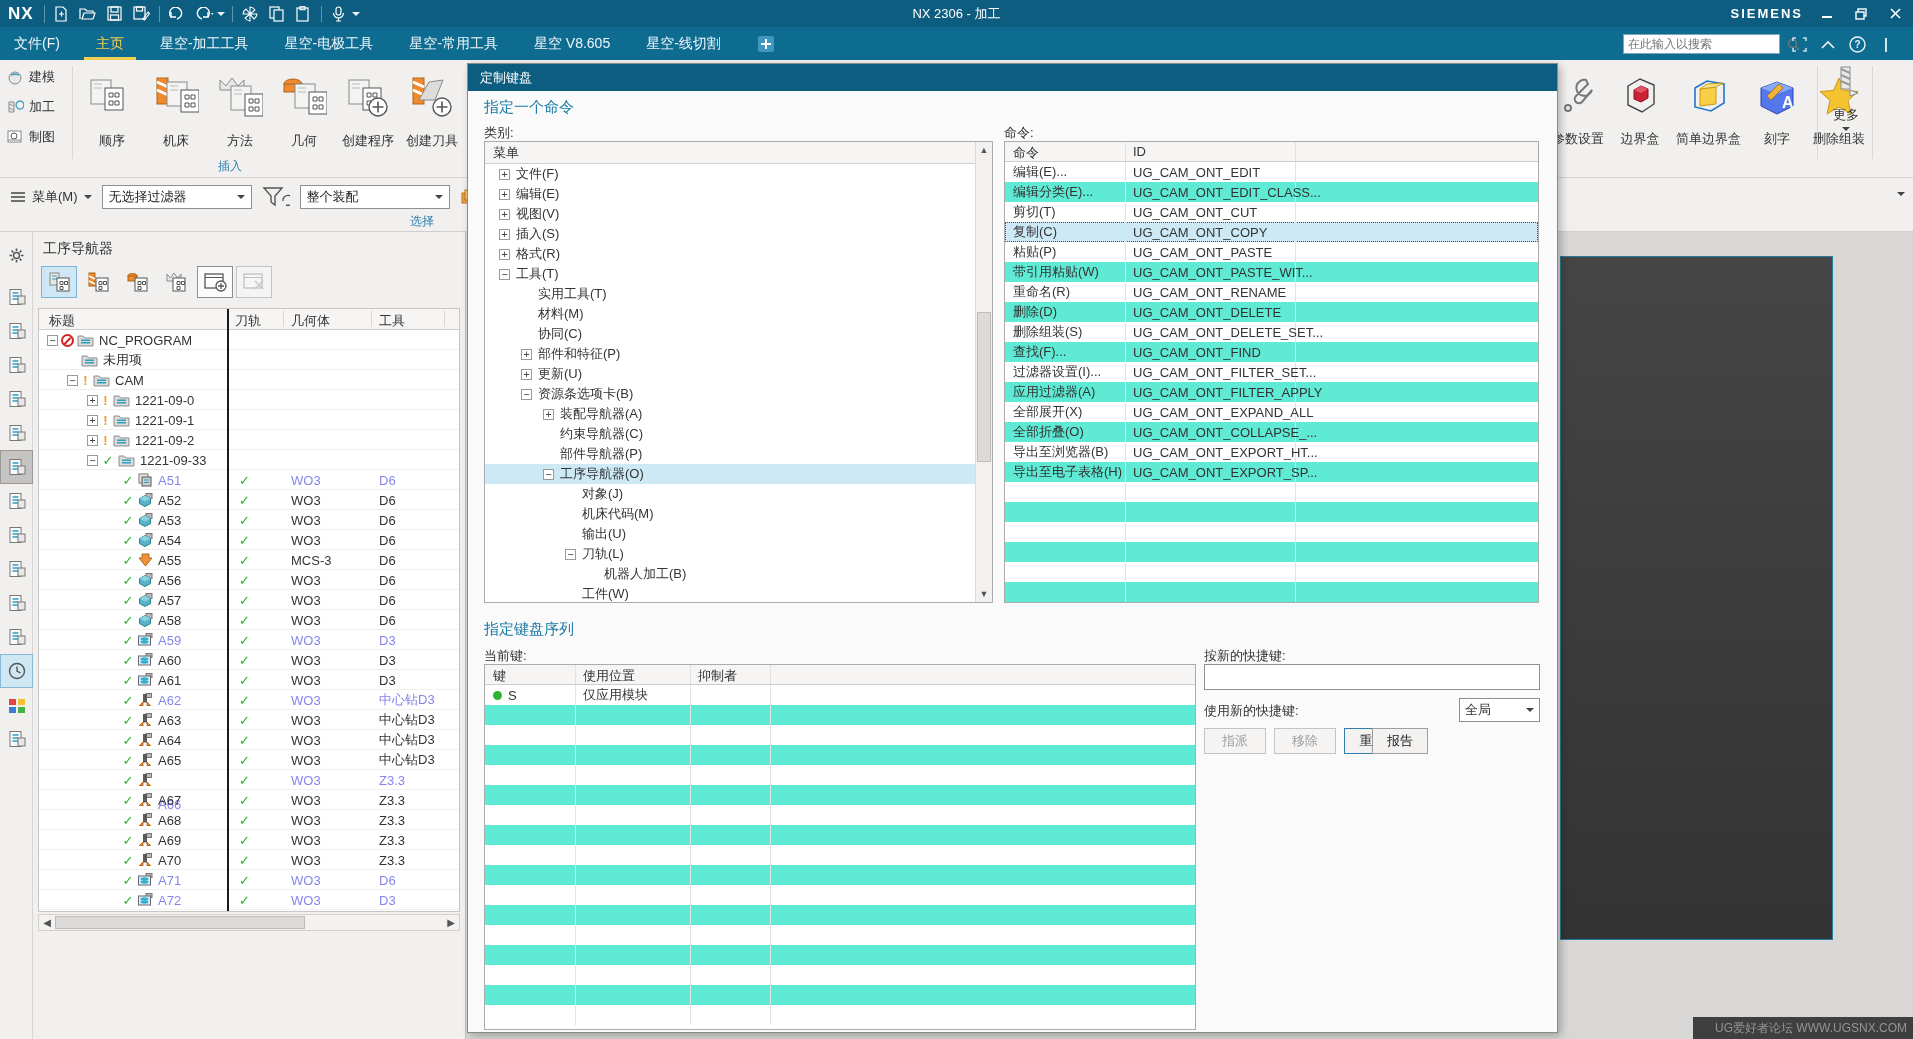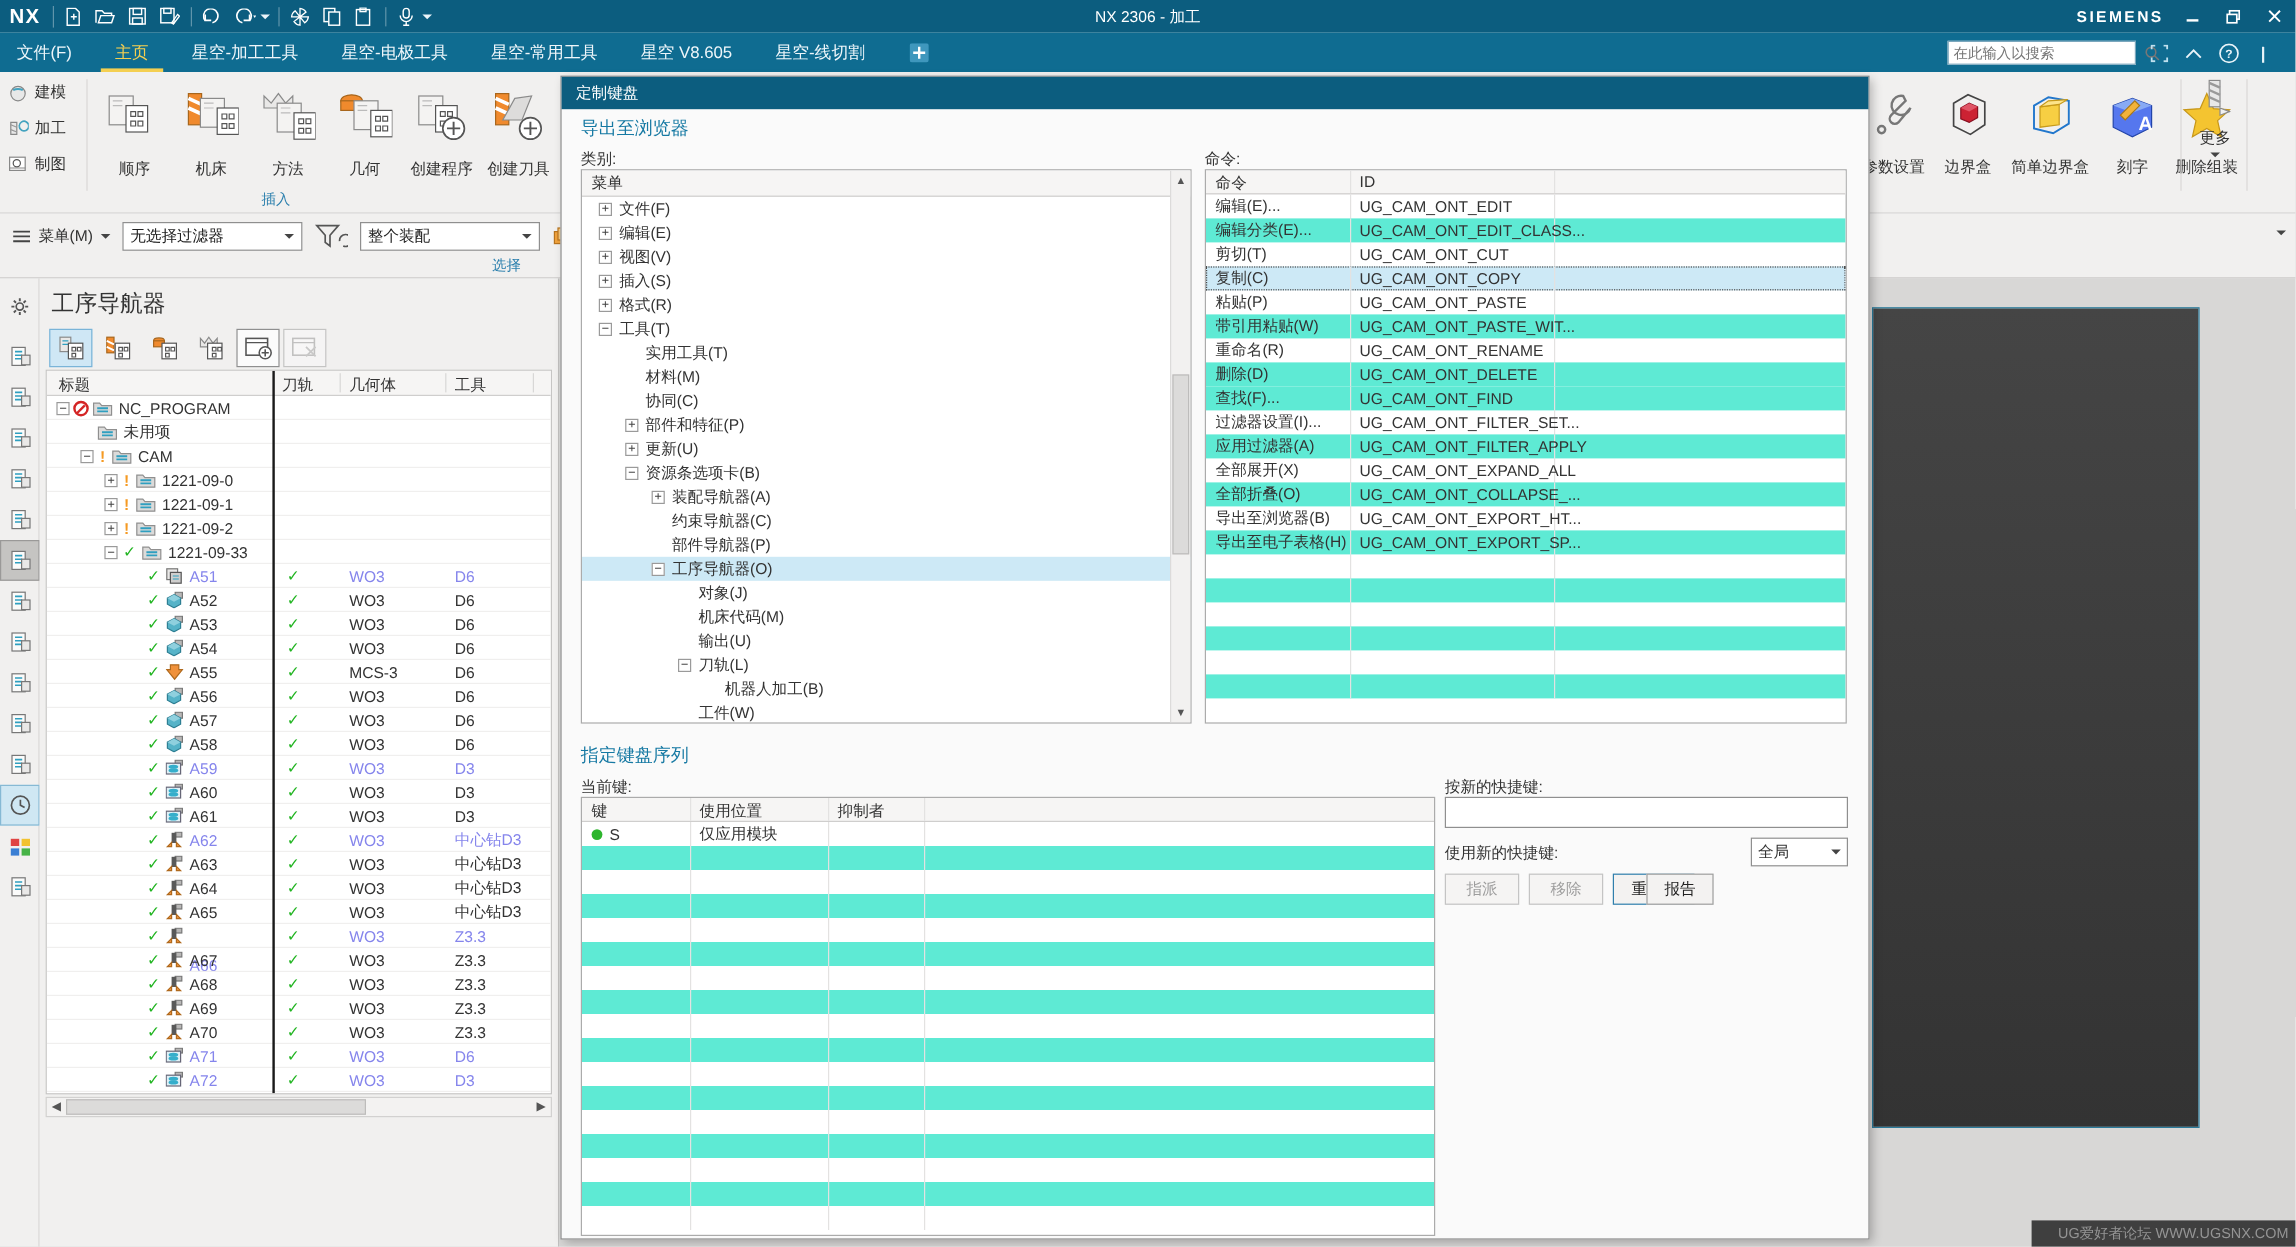--- a/index.html
+++ b/index.html
@@ -60,21 +60,21 @@
   .bb-caret-end { position:absolute; right:8px; top:14px; }
 
   
   .sidebar { position:absolute; left:0; top:232px; width:33px; bottom:0; background:#f1f0ef; border-right:1px solid #d7d6d4; }
   .sb-icon { width:33px; height:34px; display:flex; align-items:center; justify-content:center; }
   .sb-icon.active-dark { background:#c5c4c2; border:1px solid #9a9998; }
   .sb-icon.active-teal { background:#cfe7f3; border:1px solid #86b9d4; }
 
   
   .navpanel { position:absolute; left:33px; top:232px; width:433px; bottom:0; background:#f1f0ef; border-right:1px solid #c2c1c0; }
-  .nav-title { font-size:19px; color:#333; padding:8px 0 6px 10px; }
+  .nav-title { font-size:14px; color:#333; padding:8px 0 6px 10px; }
   .nav-toolbar { display:flex; gap:3px; padding:2px 0 4px 8px; }
   .nv-btn { width:36px; height:32px; display:flex; align-items:center; justify-content:center; border:1px solid transparent; }
   .nv-btn.active { background:#cfe7f5; border-color:#7ab4d8; }
   .nv-btn.boxed { border-color:#8f8f8f; background:#fbfbfb; }
   .nv-btn.disabled { opacity:.45; }
   .navtable { position:absolute; left:5px; right:5px; top:76px; bottom:127px; background:#fff; border:1px solid #c6c5c4; overflow:hidden; }
   .nt-header { position:relative; height:21px; background:#f6f5f4; border-bottom:1px solid #cfcecd; font-size:13px; color:#333; }
   .nt-header span { position:absolute; top:3px; }
   .nt-hsep { position:absolute; top:2px; bottom:2px; width:1px; background:#d8d7d6; }
   .nt-body { position:relative; }
@@ -1194,21 +1194,21 @@
 </div>
 
 <div class="graphics"></div>
 <div class="watermark">UG爱好者论坛 WWW.UGSNX.COM</div>
 
 <div class="dialog">
   <div class="dlg-title">
     <span>定制键盘</span>
   </div>
 
-  <div class="dlg-h" style="top:34px">导出至浏览器</div>
+  <div class="dlg-h" style="top:34px">指定一个命令</div>
 
   <div class="dlg-label" style="left:16px;top:60px">类别:</div>
   <div class="listbox" style="left:16px;top:77px;width:509px;height:462px">
     <div class="lb-header">
         <span>菜单</span>
       </div>
     <div id="catlist">
         <div class="cat-row" style="padding-left: 14px;">
           <span class="expander" style="margin-right: 6px;">+</span>
           <span>文件(F)</span>
@@ -1354,20 +1354,26 @@
           <div class="colsep" style="left: 120px;"></div>
           <div class="colsep" style="left: 290px;"></div>
           <div class="c" style="left: 0px; width: 120px;">重命名(R)</div>
           <div class="c" style="left: 120px; width: 412px;">UG_CAM_ONT_RENAME</div>
         </div>
         <div class="tblrow alt">
           <div class="colsep" style="left: 120px;"></div>
           <div class="colsep" style="left: 290px;"></div>
           <div class="c" style="left: 0px; width: 120px;">删除(D)</div>
           <div class="c" style="left: 120px; width: 472px;">UG_CAM_ONT_DELETE</div>
+        </div>
+        <div class="tblrow">
+          <div class="colsep" style="left: 120px;"></div>
+          <div class="colsep" style="left: 290px;"></div>
+          <div class="c" style="left: 0px; width: 120px;">删除组装(S)</div>
+          <div class="c" style="left: 120px; width: 412px;">UG_CAM_ONT_DELETE_SET...</div>
         </div>
         <div class="tblrow alt">
           <div class="colsep" style="left: 120px;"></div>
           <div class="colsep" style="left: 290px;"></div>
           <div class="c" style="left: 0px; width: 120px;">查找(F)...</div>
           <div class="c" style="left: 120px; width: 412px;">UG_CAM_ONT_FIND</div>
         </div>
         <div class="tblrow">
           <div class="colsep" style="left: 120px;"></div>
           <div class="colsep" style="left: 290px;"></div>

